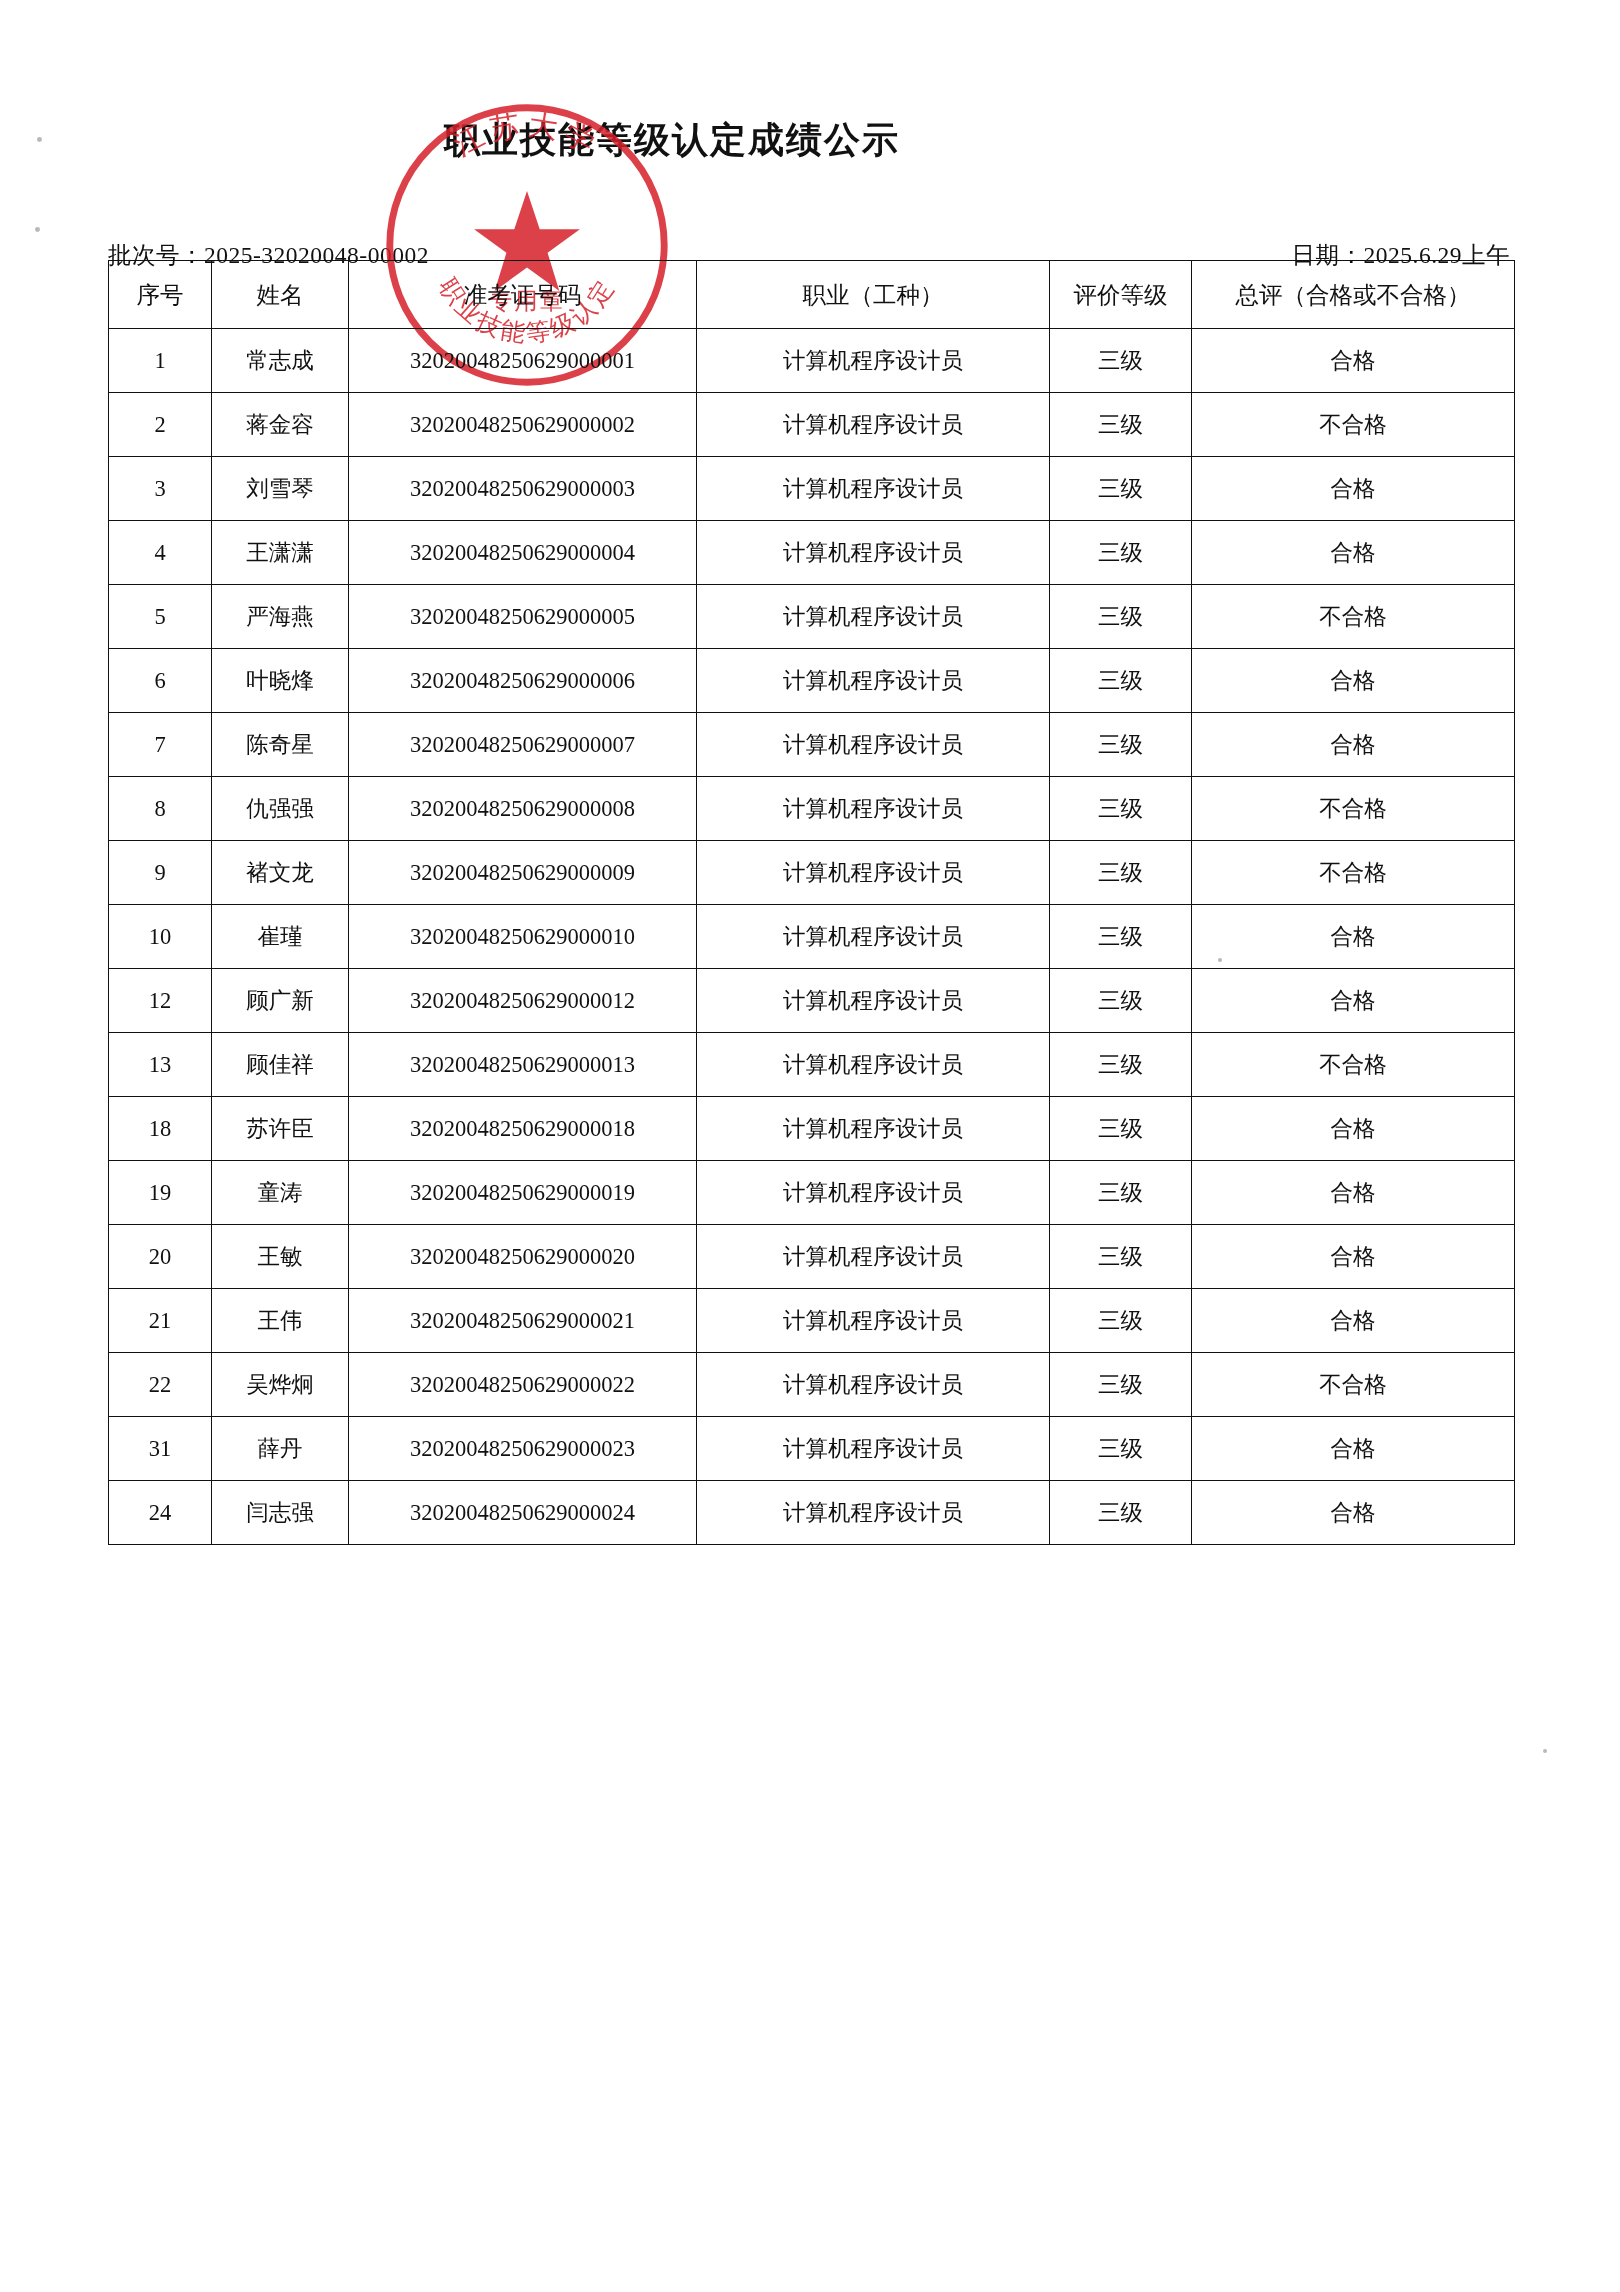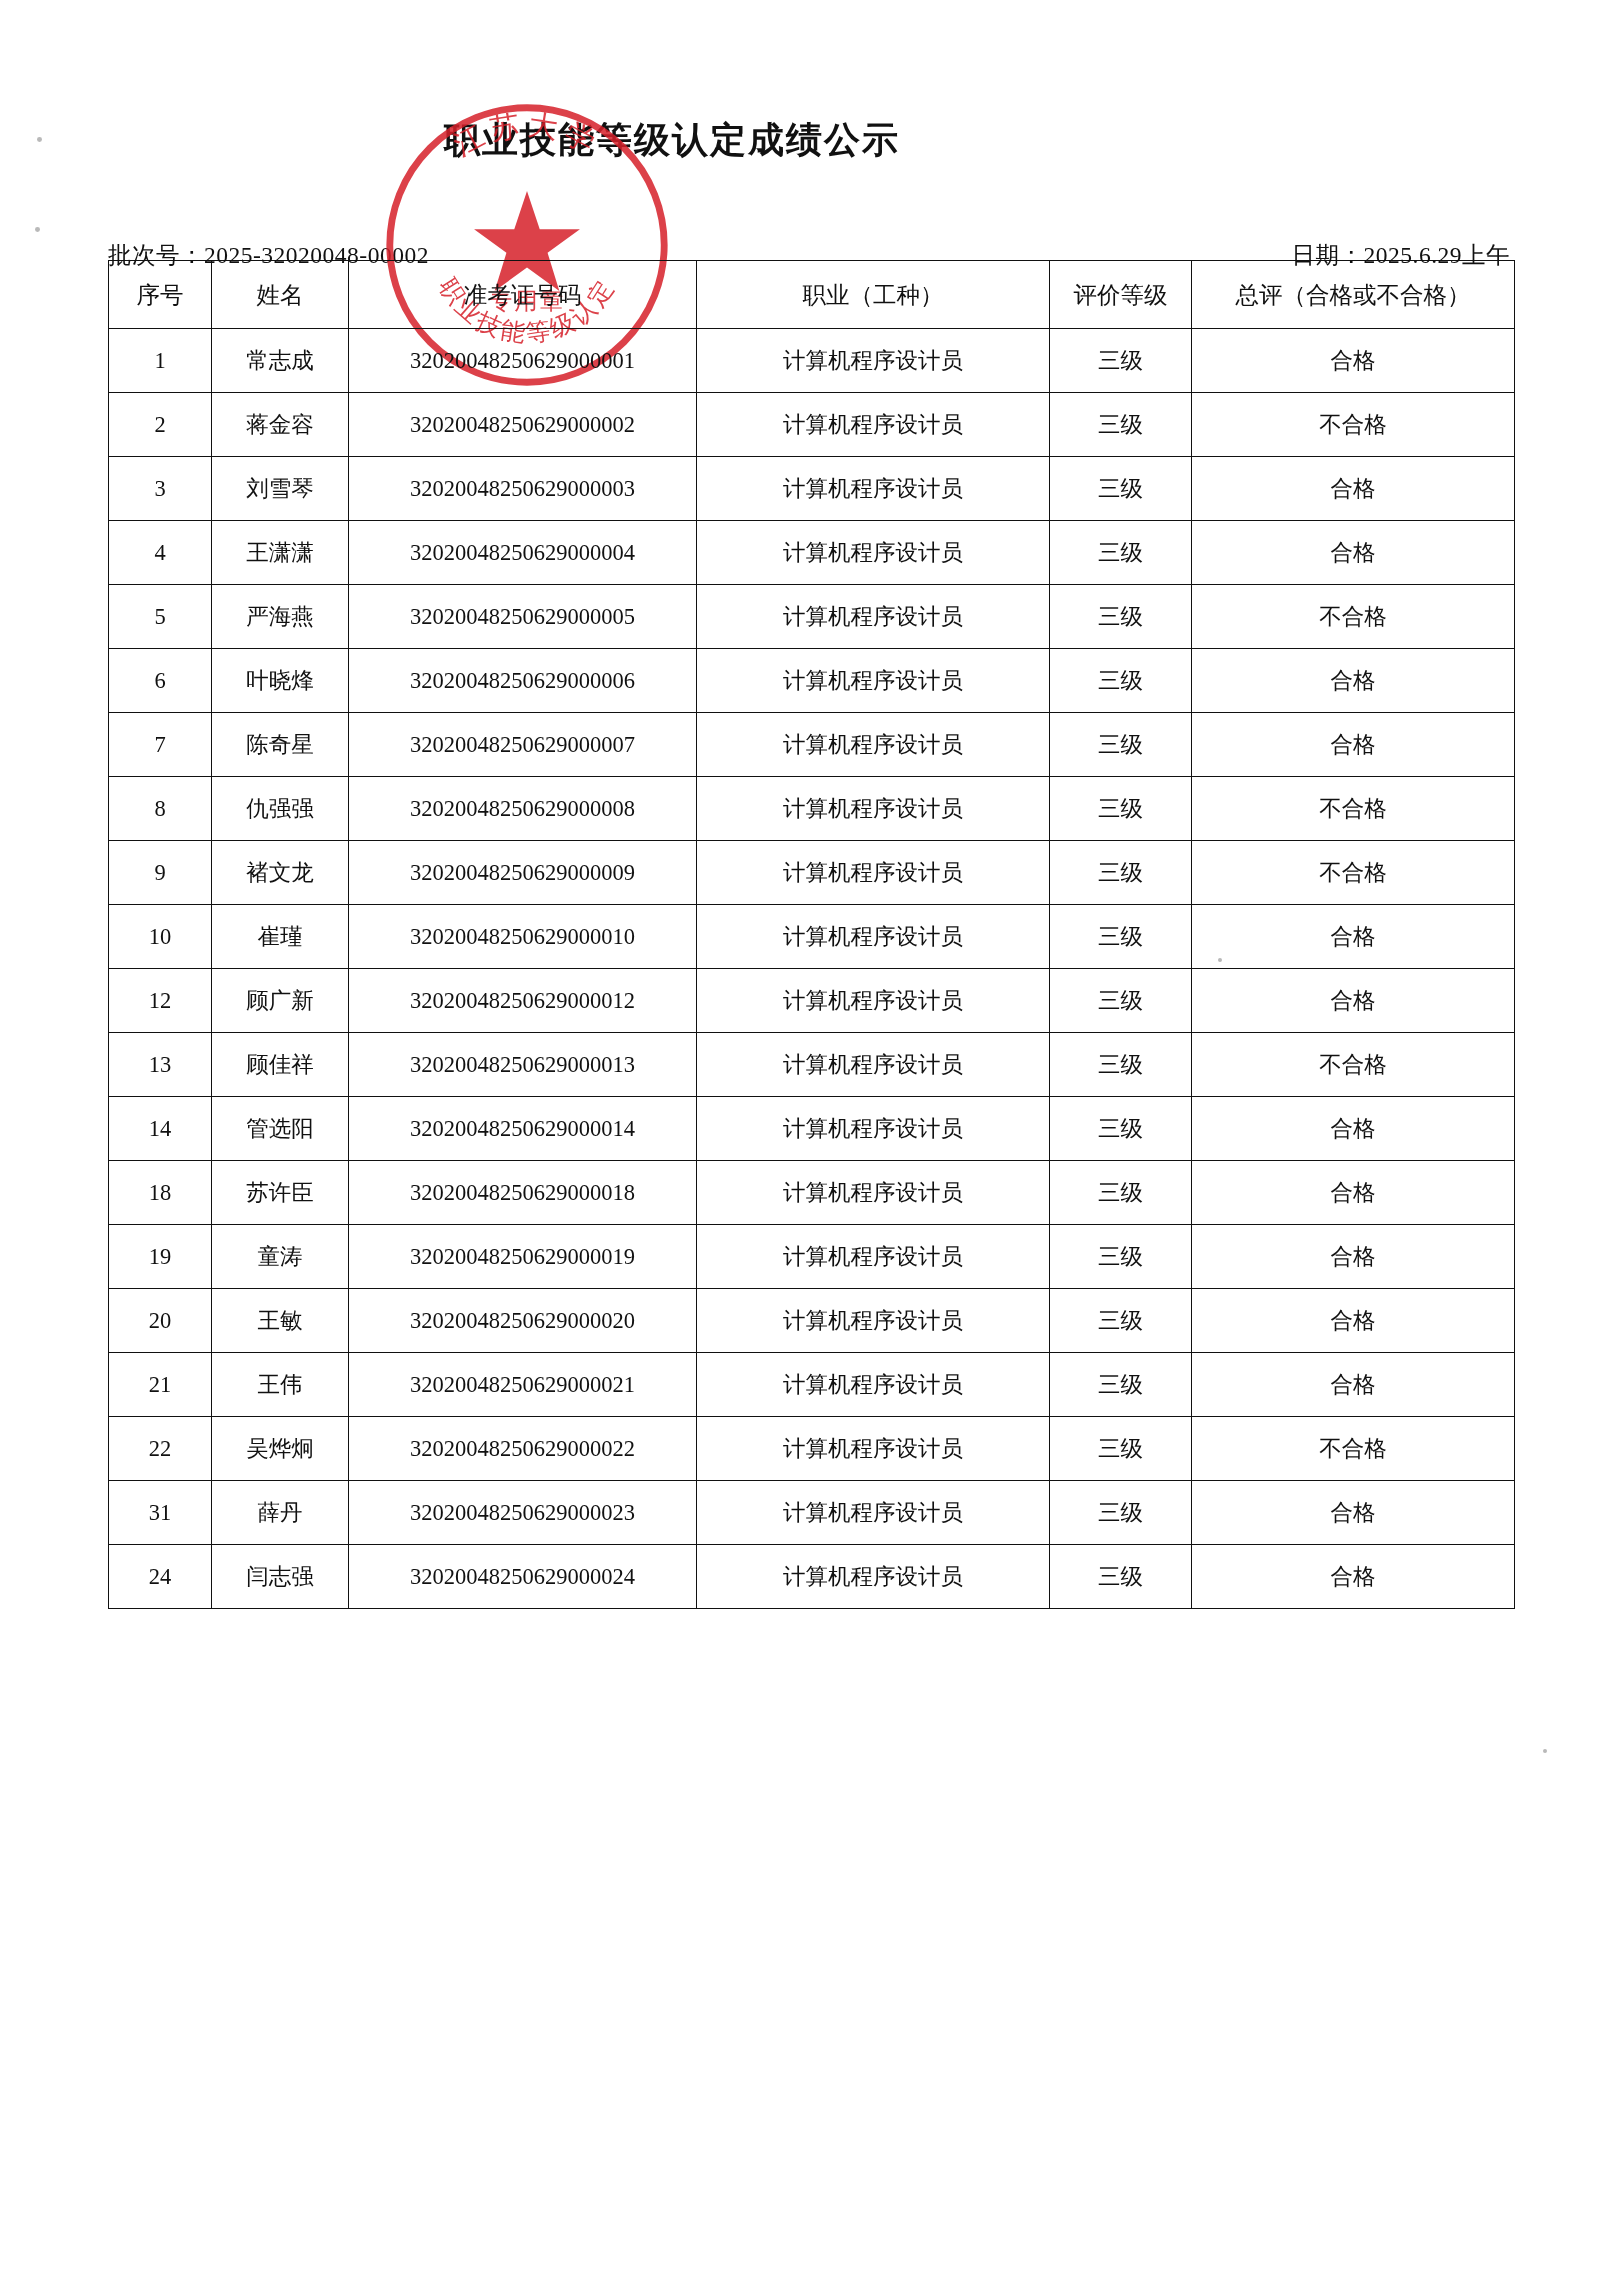--- a/index.html
+++ b/index.html
@@ -242,28 +242,20 @@
         </tr>
         <tr>
           <td>13</td>
           <td>顾佳祥</td>
           <td>32020048250629000013</td>
           <td>计算机程序设计员</td>
           <td>三级</td>
           <td>不合格</td>
         </tr>
         <tr>
-          <td>14</td>
-          <td>管选阳</td>
-          <td>32020048250629000014</td>
-          <td>计算机程序设计员</td>
-          <td>三级</td>
-          <td>合格</td>
-        </tr>
-        <tr>
           <td>18</td>
           <td>苏许臣</td>
           <td>32020048250629000018</td>
           <td>计算机程序设计员</td>
           <td>三级</td>
           <td>合格</td>
         </tr>
         <tr>
           <td>19</td>
           <td>童涛</td>

